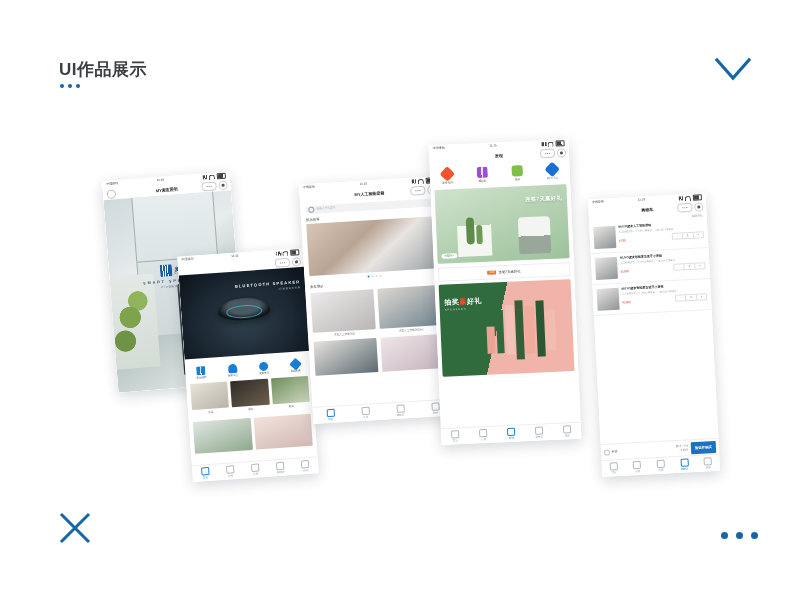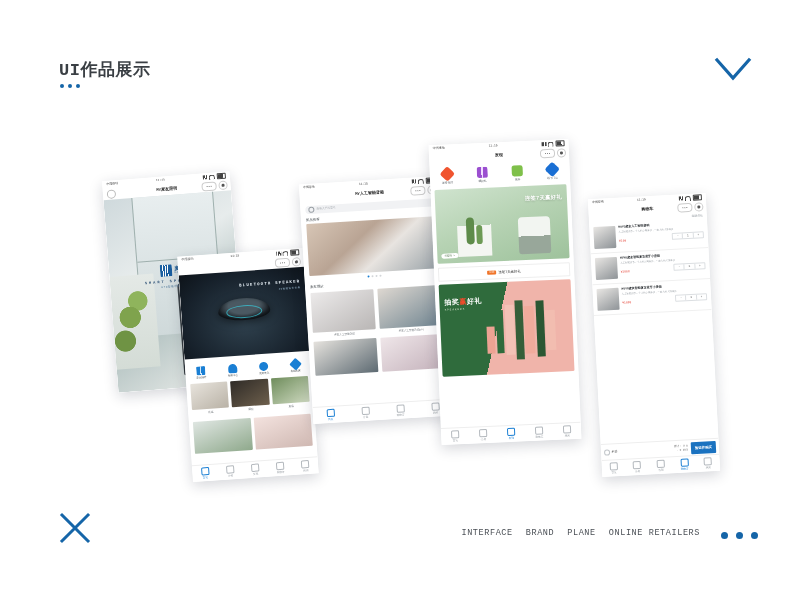--- a/index.html
+++ b/index.html
@@ -4,21 +4,21 @@
 <style>
   html,body{margin:0;padding:0;}
   body{
     width:808px;height:600px;
     background:#ffffff;
     font-family:"Liberation Sans","DejaVu Sans",sans-serif;
     overflow:hidden;
     position:relative;
     color:#333;
   }
-  .page{position:absolute;inset:0;font-family:Liberation Mono, monospace;}
+  .page{position:absolute;inset:0;}
 
   
   .page-title{
     position:absolute;left:59px;top:58px;
     font-size:17px;font-weight:600;color:#3a3f44;letter-spacing:.5px;
     white-space:nowrap;
   }
   .title-dots{position:absolute;left:60px;top:84px;display:flex;gap:4px;}
   .title-dots i{width:4px;height:4px;border-radius:50%;background:#1565a8;display:block;}
   .chevron-down{position:absolute;right:55px;top:55px;width:40px;height:28px;}
@@ -640,25 +640,19 @@
       </div>
     </div>
 
   </div>
 
   <div class="close-x">
     <svg width="34" height="34" viewBox="0 0 34 34">
         <path d="M4 4 L30 30 M30 4 L4 30" fill="none" stroke="#1565a8" stroke-width="3" stroke-linecap="square"></path>
       </svg>
   </div>
-  <div class="footer-nav">
-    <span>INTERFACE</span>
-    <span>BRAND</span>
-    <span>PLANE</span>
-    <span>ONLINE RETAILERS</span>
-  </div>
   <div class="footer-dots">
     <i></i>
       <i></i>
       <i></i>
   </div>
 
 </div>
 
 </body></html>

